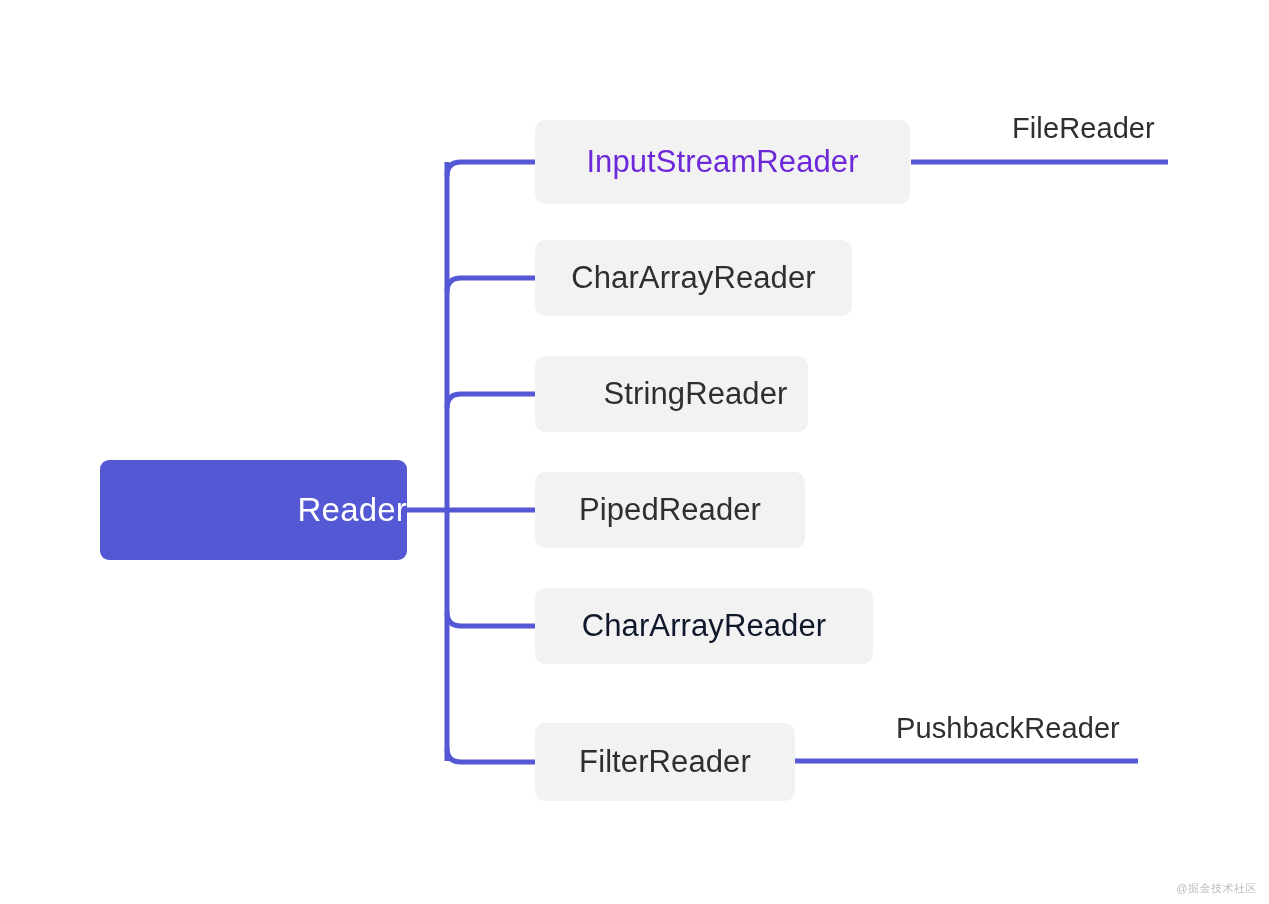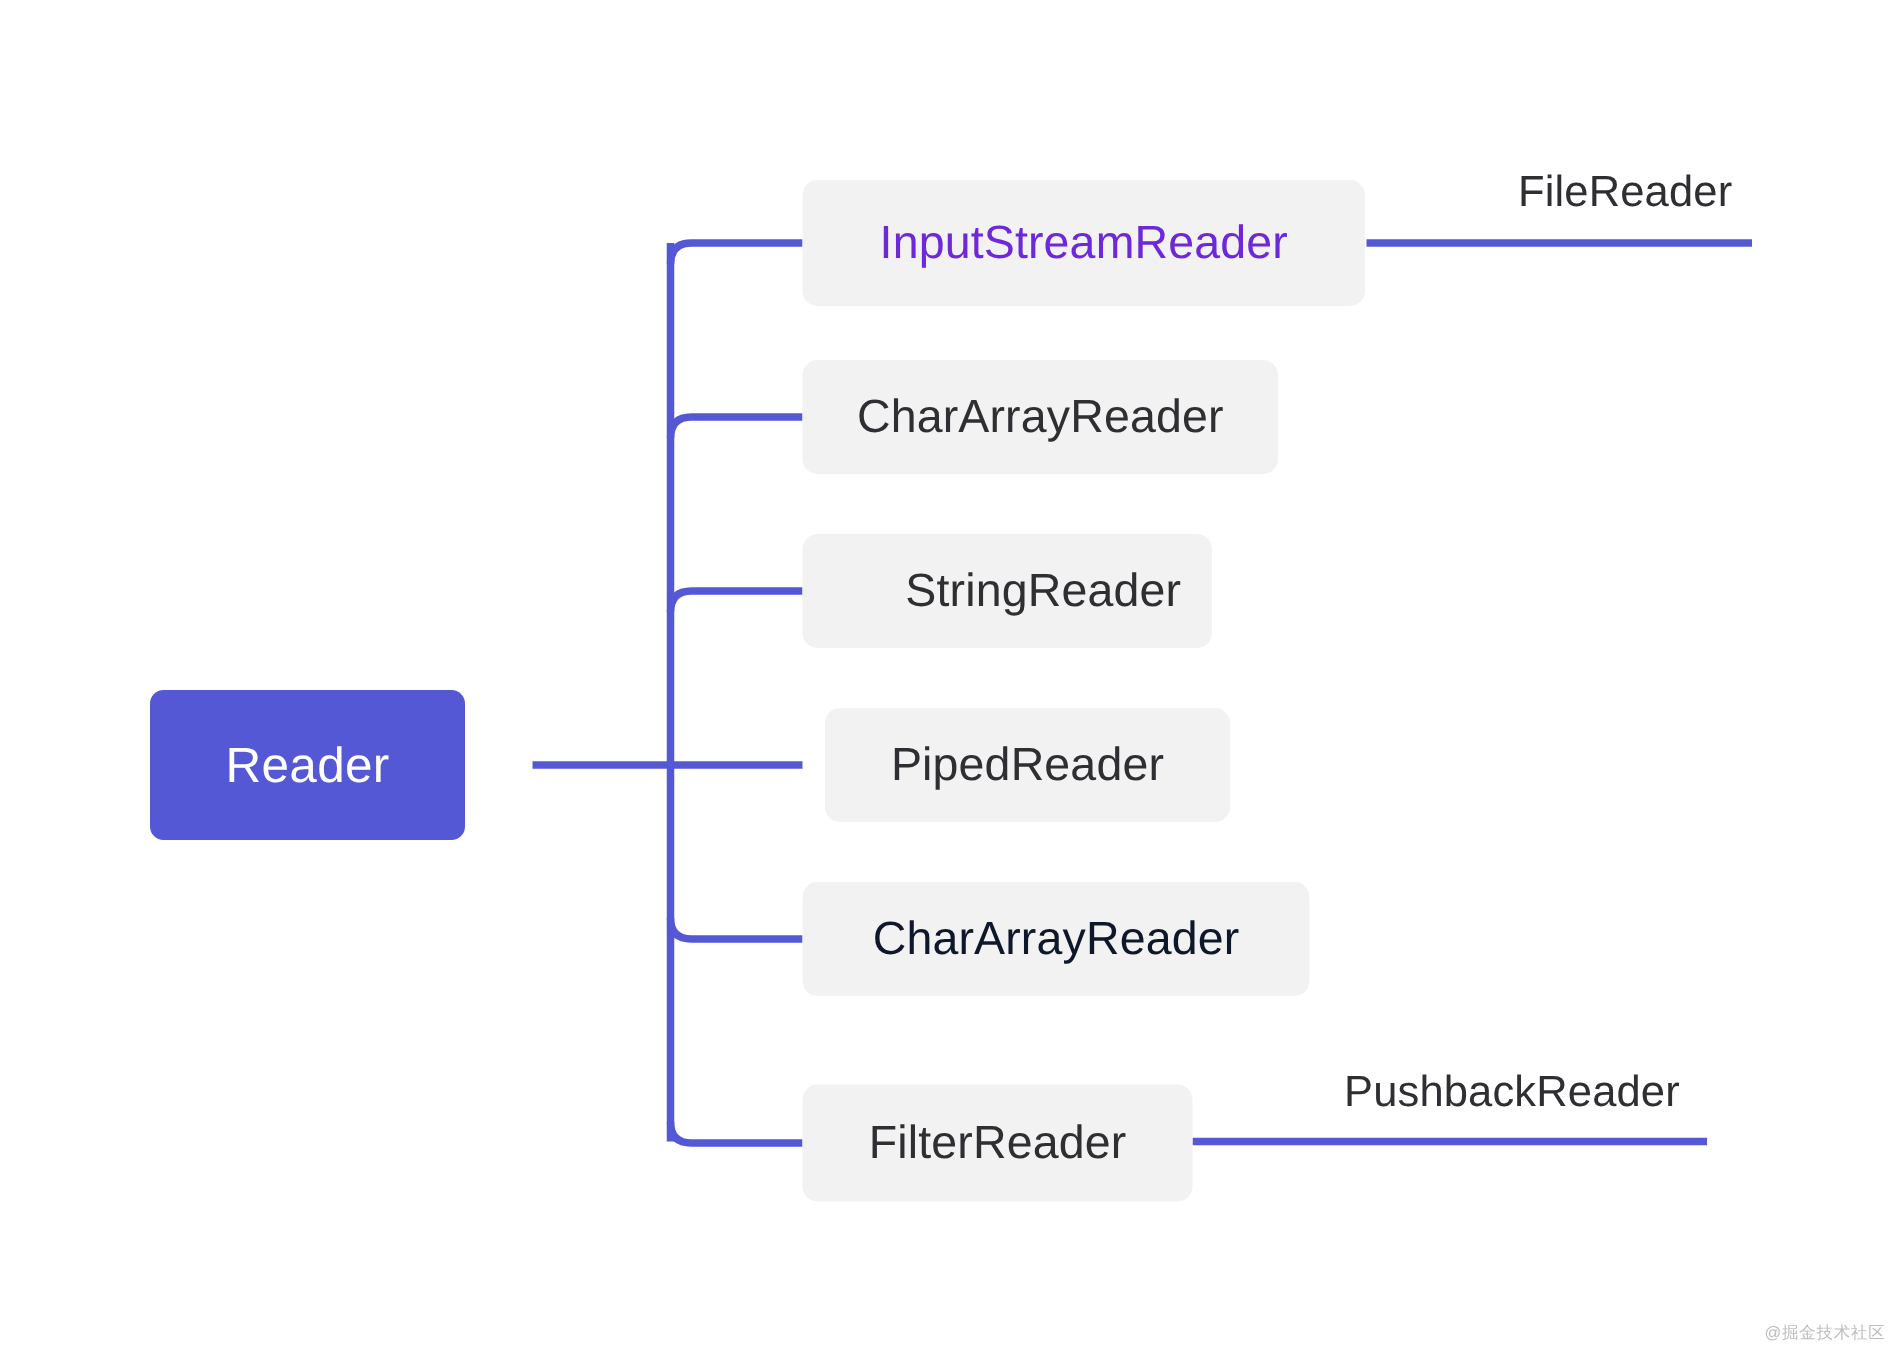--- a/index.html
+++ b/index.html
@@ -87,35 +87,35 @@
         <path d="M 447 408 Q 447 394 461 394 H 535" stroke="#5458d4"></path>
         <path d="M 447 612 Q 447 626 461 626 H 535" stroke="#5458d4"></path>
         <path d="M 447 748 Q 447 762 461 762 H 535" stroke="#5458d4"></path>
       </g>
     <g id="leaf-lines" fill="none" stroke="#5458d4" stroke-width="5" stroke-linecap="butt">
         <path d="M 911 162 H 1168" stroke="#5458d4"></path>
         <path d="M 795 761 H 1138" stroke="#5458d4"></path>
       </g>
   </svg>
 
-  <div class="node-box node-root" id="root-node" style="left: 100px; top: 460px; width: 210px; height: 100px; background: rgb(84, 88, 212);">
+  <div class="node-box node-root" id="root-node" style="left: 100px; top: 460px; width: 307px; height: 100px; background: rgb(84, 88, 212); justify-content: flex-end;">
     <span class="node-label">Reader</span>
   </div>
 
   <div id="child-nodes">
       <div class="node-box node-child" style="left: 535px; top: 120px; width: 375px; height: 84px; background: rgb(242, 242, 242);">
         <span class="node-label" style="color: #6d28d9;">InputStreamReader</span>
       </div>
       <div class="node-box node-child" style="left: 535px; top: 240px; width: 317px; height: 76px; background: rgb(242, 242, 242);">
         <span class="node-label" style="color: rgb(47, 47, 51);">CharArrayReader</span>
       </div>
       <div class="node-box node-child" style="left: 535px; top: 356px; width: 273px; height: 76px; background: rgb(242, 242, 242);">
         <span class="node-label" style="color: rgb(47, 47, 51); margin-left: 48px;">StringReader</span>
       </div>
-      <div class="node-box node-child" style="left: 550px; top: 472px; width: 270px; height: 76px; background: rgb(242, 242, 242);">
+      <div class="node-box node-child" style="left: 535px; top: 472px; width: 270px; height: 76px; background: rgb(242, 242, 242);">
         <span class="node-label" style="color: rgb(47, 47, 51);">PipedReader</span>
       </div>
       <div class="node-box node-child" style="left: 535px; top: 588px; width: 338px; height: 76px; background: rgb(242, 242, 242);">
         <span class="node-label" style="color: #0f172a;">CharArrayReader</span>
       </div>
       <div class="node-box node-child" style="left: 535px; top: 723px; width: 260px; height: 78px; background: rgb(242, 242, 242);">
         <span class="node-label" style="color: rgb(47, 47, 51);">FilterReader</span>
       </div>
     </div>
   <div id="leaf-labels">

